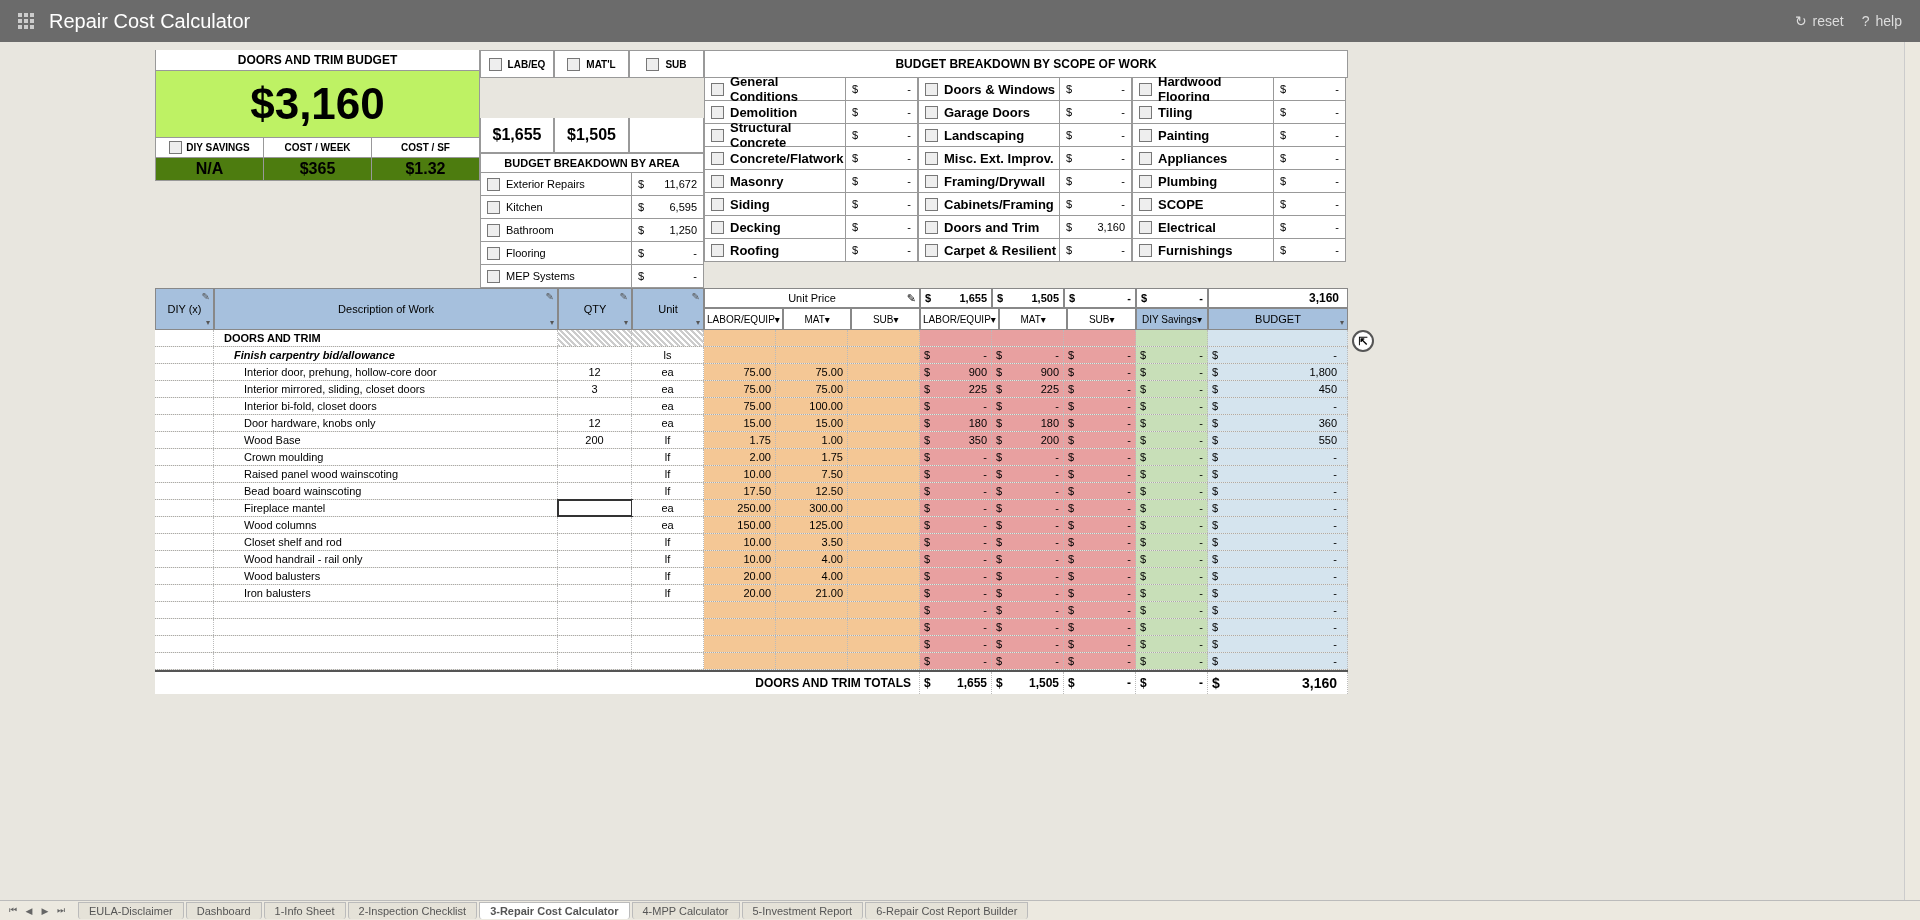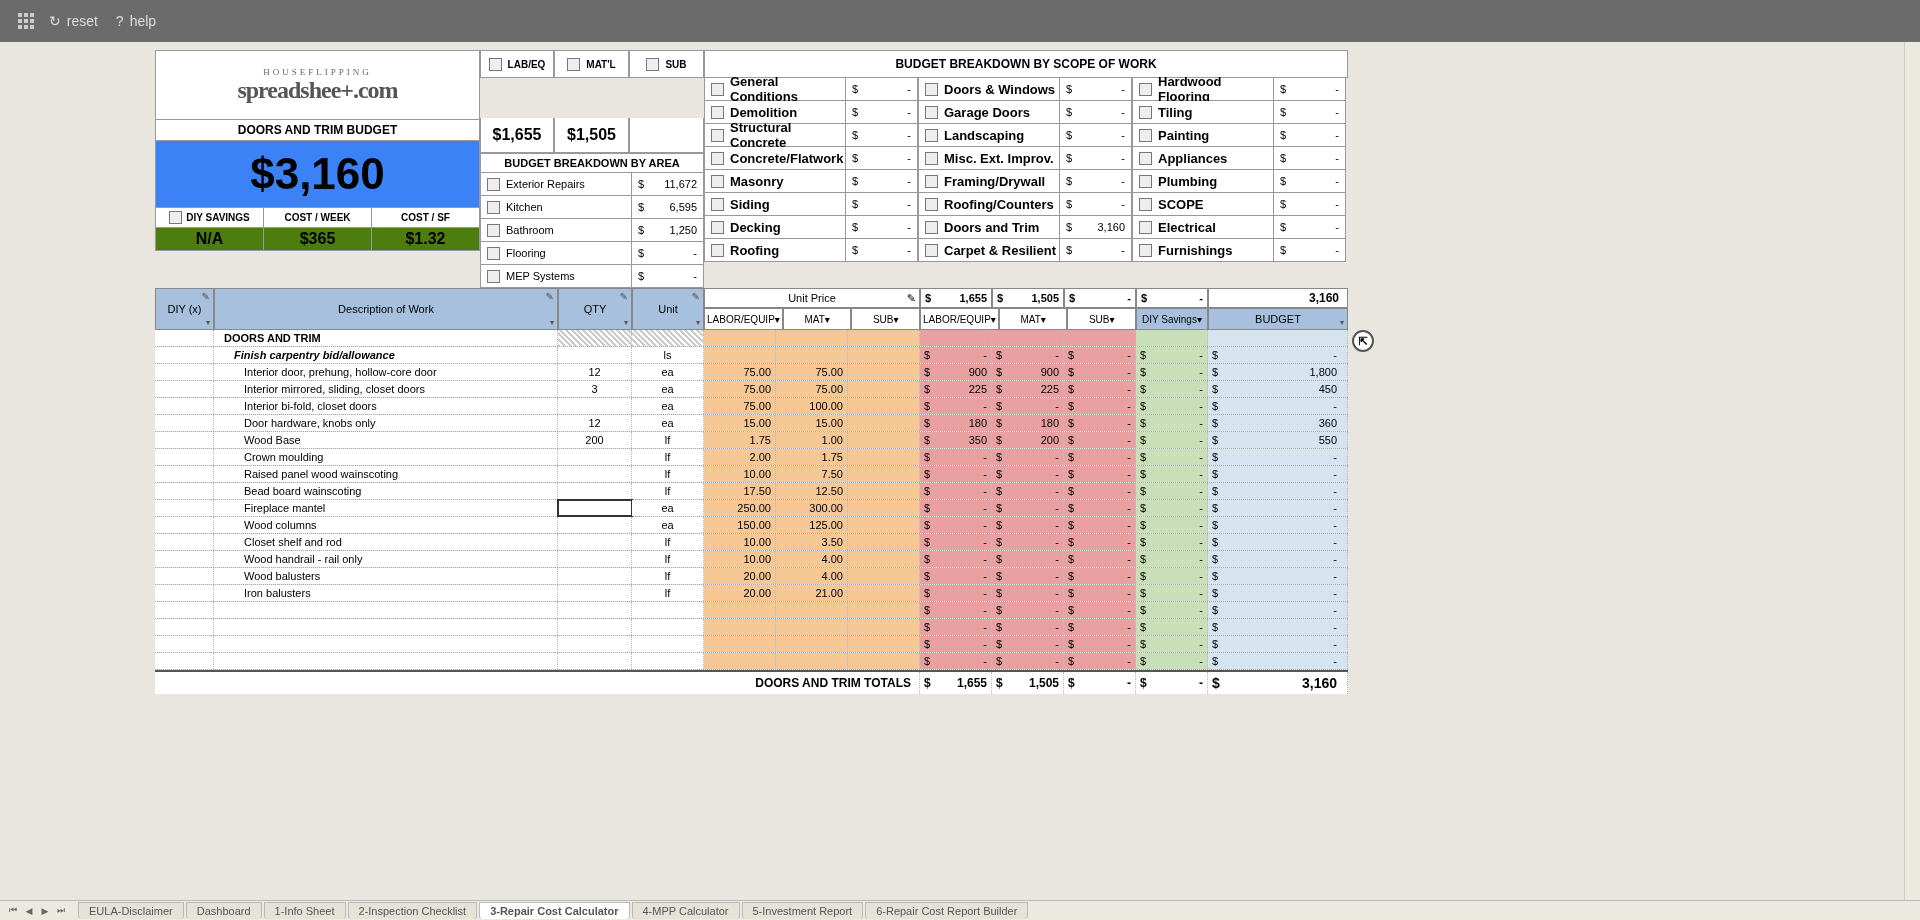--- a/index.html
+++ b/index.html
@@ -13,21 +13,21 @@
 .titlebar .action { display: flex; align-items: center; gap: 6px; cursor: pointer; color: #ddd; font-size: 14px; }
 
 .canvas { position: relative; padding: 8px 0 0 155px; height: calc(100vh - 62px); overflow: auto; }
 .sheet { display: flex; flex-direction: column; }
 .logo-box { width: 325px; height: 70px; border: 1px solid #999; background: #fff; display: flex; align-items: center; justify-content: center; font-family: Georgia, serif; }
 .logo-box .logo-text { text-align: center; }
 .logo-box .line1 { font-size: 9px; letter-spacing: 3px; color: #666; }
 .logo-box .line2 { font-size: 24px; font-weight: bold; color: #555; letter-spacing: -1px; }
 
 .budget-title-box { width: 325px; border: 1px solid #999; border-top: none; background: #fff; text-align: center; font-weight: bold; font-size: 12px; padding: 3px 0; }
-.budget-amount-box { width: 325px; border: 1px solid #999; border-top: none; background: #3b82f6; text-align: center; font-size: 44px; font-weight: bold; padding: 8px 0; }
+.budget-amount-box { width: 325px; border: 1px solid #999; border-top: none; background: #bef264; text-align: center; font-size: 44px; font-weight: bold; padding: 8px 0; }
 
 .stats-row { display: flex; width: 325px; }
 .stat-head { flex: 1; border: 1px solid #999; border-top: none; background: #fff; text-align: center; font-size: 10px; font-weight: bold; padding: 3px 0; display: flex; align-items: center; justify-content: center; gap: 4px; }
 .stat-head:not(:first-child) { border-left: none; }
 .stat-val { flex: 1; border: 1px solid #999; border-top: none; background: #4d7c0f; text-align: center; font-size: 16px; font-weight: bold; padding: 2px 0; }
 .stat-val:not(:first-child) { border-left: none; }
 .lab-mat-sub { display: flex; height: 28px; }
 .lms-cell { width: 112px; border: 1px solid #999; background: #fff; display: flex; align-items: center; justify-content: center; gap: 6px; font-size: 10px; font-weight: bold; }
 .lms-val { width: 112px; border: 1px solid #999; border-top: none; background: #fff; text-align: center; font-size: 16px; font-weight: bold; padding: 8px 0; }
 
@@ -111,46 +111,41 @@
         <rect x="6" y="0" width="4" height="4"></rect>
         <rect x="12" y="0" width="4" height="4"></rect>
         <rect x="0" y="6" width="4" height="4"></rect>
         <rect x="6" y="6" width="4" height="4"></rect>
         <rect x="12" y="6" width="4" height="4"></rect>
         <rect x="0" y="12" width="4" height="4"></rect>
         <rect x="6" y="12" width="4" height="4"></rect>
         <rect x="12" y="12" width="4" height="4"></rect>
       </svg>
   </span>
+  <h1>Repair Cost Calculator</h1>
   <div class="right">
     <div class="action">
       <span>↻</span>
       <span>reset</span>
     </div>
     <div class="action">
       <span>?</span>
       <span>help</span>
     </div>
   </div>
 </div>
 
 <div class="canvas">
 <div class="sheet" style="position:relative; width:1193px;">
 
   <div class="circle-btn">⇱</div>
 
   <div style="display:flex;">
 
     <div>
-      <div class="logo-box">
-        <div class="logo-text">
-          <div class="line1">HOUSEFLIPPING</div>
-          <div class="line2">spreadshee+.com</div>
-        </div>
-      </div>
       <div class="budget-title-box">DOORS AND TRIM BUDGET</div>
       <div class="budget-amount-box">$3,160</div>
       <div class="stats-row">
         <div class="stat-head">
               <span class="chk"></span>
               <span>DIY SAVINGS</span>
             </div>
         <div class="stat-head">COST / WEEK</div>
         <div class="stat-head">COST / SF</div>
       </div>
@@ -368,21 +363,21 @@
                   <span>Framing/Drywall</span>
                 </div>
                 <div class="scope-val">
                   <span>$</span>
                   <span>-</span>
                 </div>
               </div>
               <div class="scope-row">
                 <div class="scope-label">
                   <span class="chk"></span>
-                  <span>Roofing/Counters</span>
+                  <span>Cabinets/Framing</span>
                 </div>
                 <div class="scope-val">
                   <span>$</span>
                   <span>-</span>
                 </div>
               </div>
               <div class="scope-row">
                 <div class="scope-label">
                   <span class="chk"></span>
                   <span>Doors and Trim</span>

